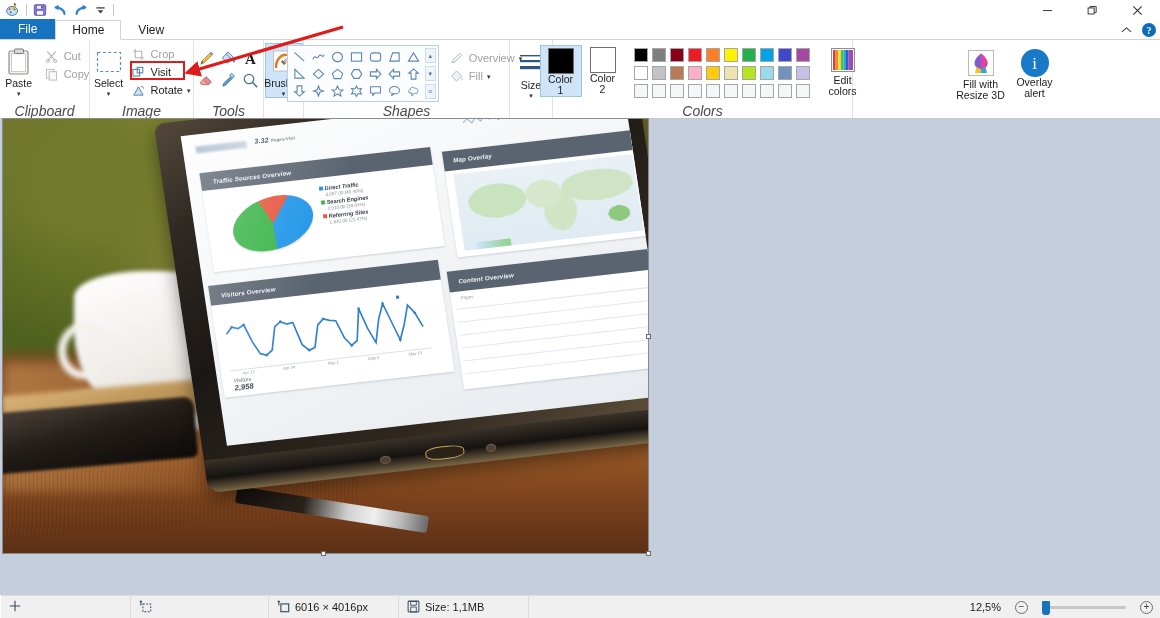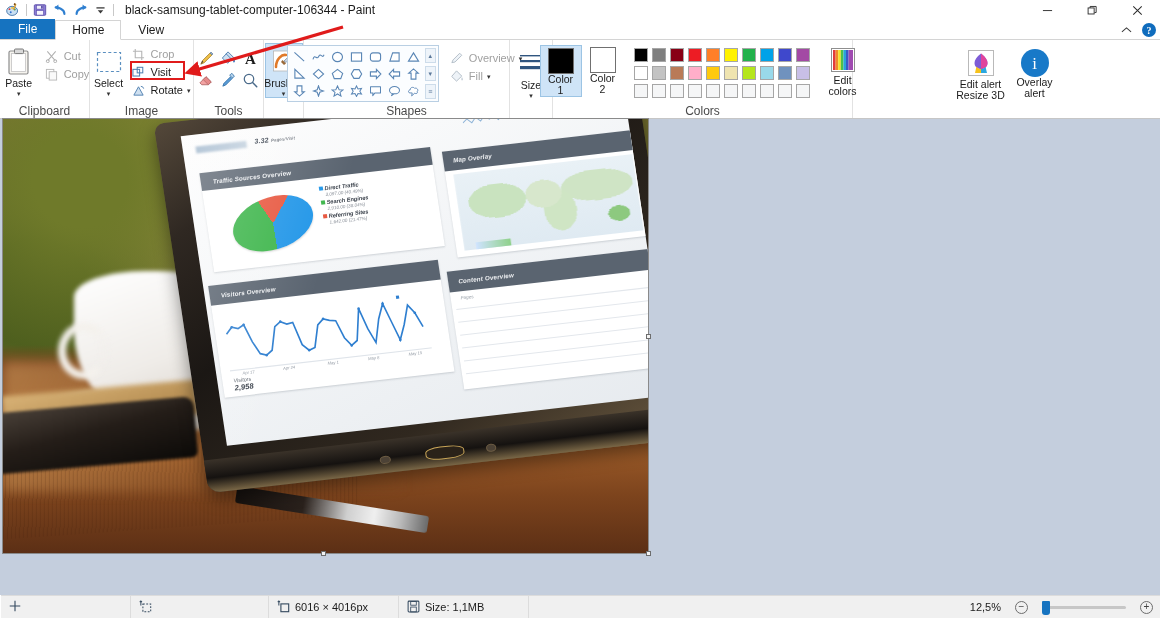--- a/index.html
+++ b/index.html
@@ -89,21 +89,21 @@
     user-select:none;
   }
   .group {
     display:flex; flex-direction:column;
     align-items:center; justify-content:space-between;
     border-right:1px solid #e2e2e2;
     padding:2px 0 0 0;
     position:relative;
   }
   .group-body { display:flex; align-items:flex-start; flex:1; padding:2px 4px 0 4px; }
-  .group-label { font-size:12px; color:#4a4a4a; height:14px; line-height:14px; }
+  .group-label { font-size:14px; color:#4a4a4a; height:14px; line-height:14px;font-style:italic; }
 
   .bigbtn {
     display:flex; flex-direction:column; align-items:center;
     width:46px; padding-top:2px;
     font-size:10.5px; color:#1b1b1b; line-height:11px;
   }
   .bigbtn .gfx { height:32px; display:flex; align-items:center; justify-content:center; }
   .bigbtn .cap { text-align:center; }
   .caret { font-size:7px; line-height:7px; color:#333; margin-top:1px; }
 
@@ -374,21 +374,20 @@
       </svg>
     </div>
     <div class="qat-btn">
       <svg width="13" height="13" viewBox="0 0 16 16">
         <rect x="3" y="4" width="10" height="1.6" fill="#3a3a3a"></rect>
         <path d="M4.6 7.6 L11.4 7.6 L8 11.6 Z" fill="#3a3a3a"></path>
       </svg>
     </div>
     <div class="qat-sep"></div>
   </div>
-  <div class="title-text">black-samsung-tablet-computer-106344 - Paint</div>
   <div class="wincontrols">
     <div class="wc">
       <svg width="11" height="11" viewBox="0 0 12 12">
           <rect x="1" y="5.6" width="10" height="1" fill="#2b2b2b"></rect>
         </svg>
     </div>
     <div class="wc">
       <svg width="11" height="11" viewBox="0 0 12 12">
         <rect x="1.2" y="3.2" width="6.6" height="6.6" fill="none" stroke="#2b2b2b" stroke-width="1"></rect>
         <path d="M3.4 3.2 V1.6 H10 V8.2 H8.2" fill="none" stroke="#2b2b2b" stroke-width="1"></path>
@@ -862,21 +861,21 @@
       <div class="colorbig" style="width:56px;">
         <div>
           <svg width="28" height="28" viewBox="0 0 28 28">
             <rect x="1.5" y="1.5" width="25" height="25" fill="#fff" stroke="#b9b9b9" stroke-width="1"></rect>
             <path d="M14 4.5 C18.5 8 20.5 11 20.5 14 C20.5 17.6 17.6 20 14 20 C10.4 20 7.5 17.6 7.5 14 C7.5 11 9.5 8 14 4.5 Z" fill="#7d5cd6"></path>
             <path d="M14 4.5 C18.5 8 20.5 11 20.5 14 C20.5 17.6 17.6 20 14 20 Z" fill="#e0439c"></path>
             <path d="M9.4 17.6 C10.6 19 12.2 20 14 20 L14 24 L8 24 Z" fill="#f6c21c"></path>
             <path d="M14 20 C15.8 20 17.4 19.2 18.5 17.8 L20 24 L14 24 Z" fill="#2aa8e0"></path>
           </svg>
         </div>
-        <div>Edit alert</div>
+        <div>Fill with</div>
         <div>Resize 3D</div>
       </div>
       <div class="colorbig" style="width:52px;">
         <div style="width:28px;height:28px;border-radius:50%;background:#1879c8;color:#fff;display:flex;align-items:center;justify-content:center;font-family:'Liberation Serif',serif;font-size:17px;">
           <span>i</span>
         </div>
         <div>Overlay</div>
         <div>alert</div>
       </div>
     </div>

